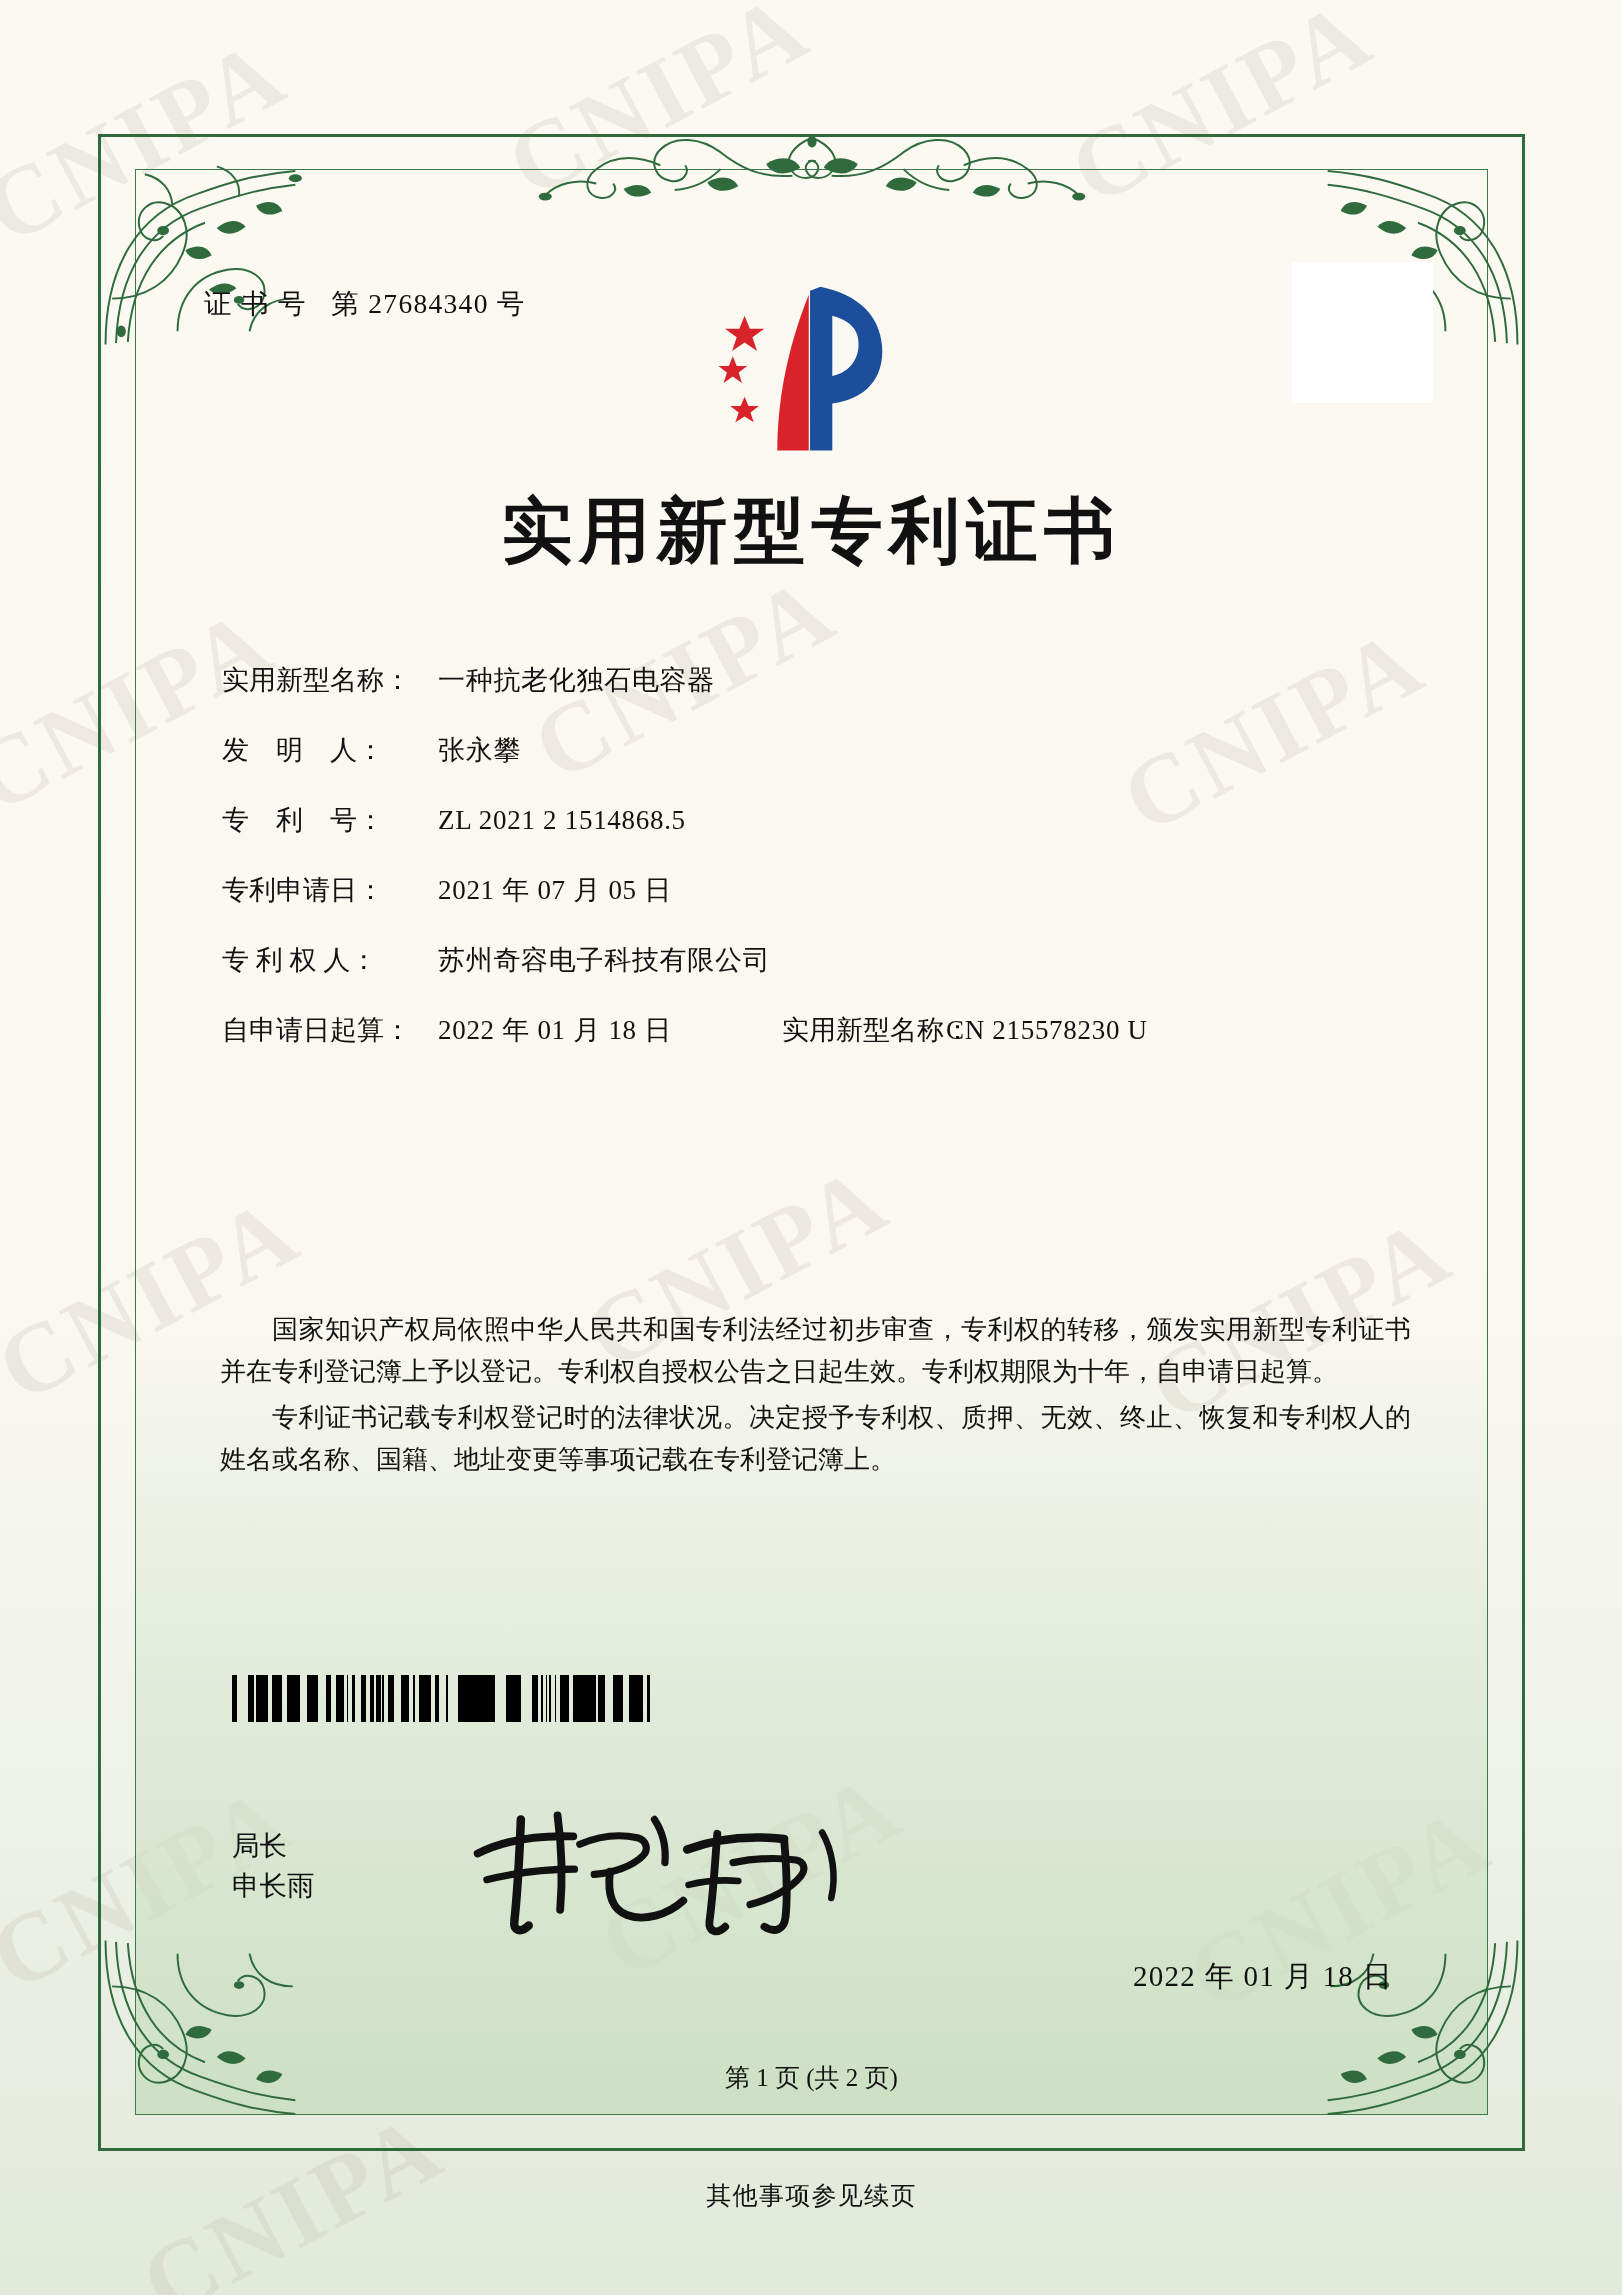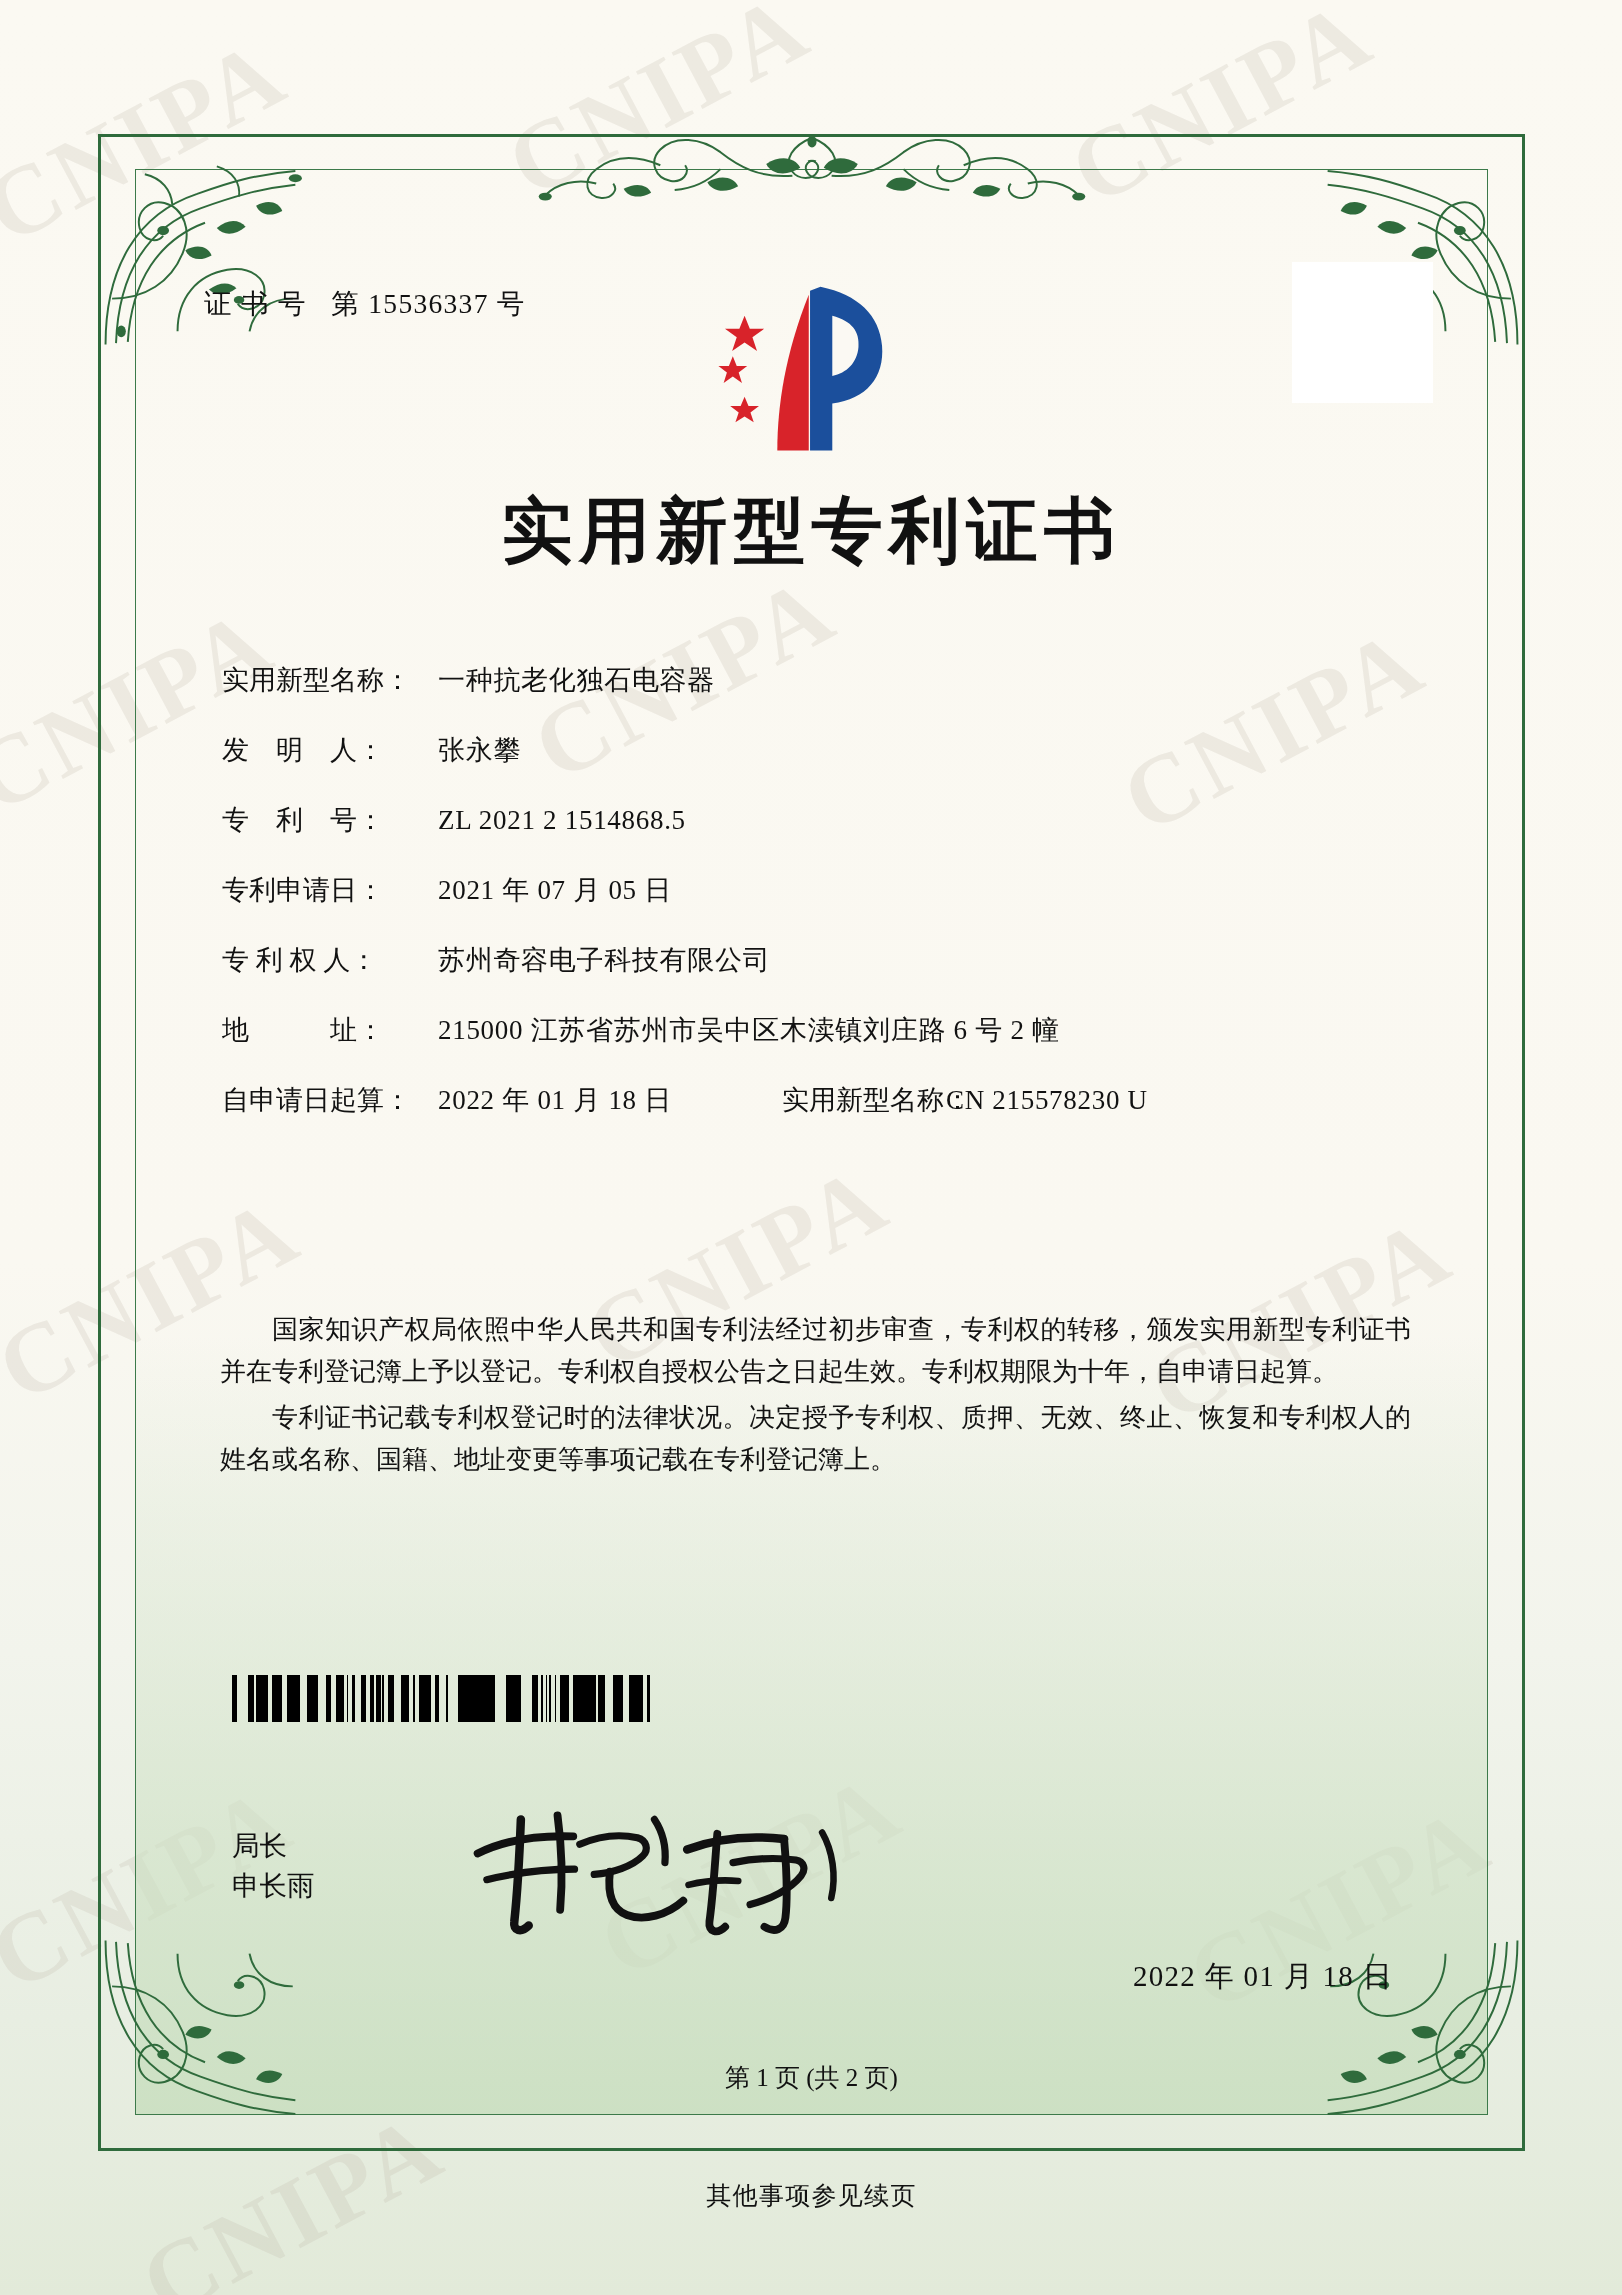--- a/index.html
+++ b/index.html
@@ -383,21 +383,21 @@
         <ellipse cx="92" cy="108" rx="10" ry="6"></ellipse>
         <ellipse cx="908" cy="108" rx="10" ry="6"></ellipse>
         <ellipse cx="500" cy="24" rx="7" ry="9"></ellipse>
       </g>
     </svg>
   </div>
 
   <div class="cert-no">
     <span>证 书 号</span>
     <span>&nbsp;</span>
-    <span>第 15536337 号</span>
+    <span>第 27684340 号</span>
   </div>
 
   <div class="qr">
     <div class="qrgrid" id="qrgrid"><i></i><i></i><i></i><i></i><i></i><i></i><i></i><i style="background: rgb(255, 255, 255);"></i><i style="background: rgb(255, 255, 255);"></i><i></i><i style="background: rgb(255, 255, 255);"></i><i></i><i style="background: rgb(255, 255, 255);"></i><i></i><i style="background: rgb(255, 255, 255);"></i><i style="background: rgb(255, 255, 255);"></i><i></i><i style="background: rgb(255, 255, 255);"></i><i></i><i></i><i></i><i></i><i></i><i></i><i></i><i></i><i style="background: rgb(255, 255, 255);"></i><i style="background: rgb(255, 255, 255);"></i><i style="background: rgb(255, 255, 255);"></i><i style="background: rgb(255, 255, 255);"></i><i style="background: rgb(255, 255, 255);"></i><i></i><i style="background: rgb(255, 255, 255);"></i><i style="background: rgb(255, 255, 255);"></i><i></i><i style="background: rgb(255, 255, 255);"></i><i style="background: rgb(255, 255, 255);"></i><i style="background: rgb(255, 255, 255);"></i><i style="background: rgb(255, 255, 255);"></i><i style="background: rgb(255, 255, 255);"></i><i style="background: rgb(255, 255, 255);"></i><i></i><i style="background: rgb(255, 255, 255);"></i><i></i><i style="background: rgb(255, 255, 255);"></i><i style="background: rgb(255, 255, 255);"></i><i style="background: rgb(255, 255, 255);"></i><i style="background: rgb(255, 255, 255);"></i><i style="background: rgb(255, 255, 255);"></i><i></i><i></i><i style="background: rgb(255, 255, 255);"></i><i></i><i></i><i></i><i style="background: rgb(255, 255, 255);"></i><i></i><i style="background: rgb(255, 255, 255);"></i><i></i><i style="background: rgb(255, 255, 255);"></i><i></i><i style="background: rgb(255, 255, 255);"></i><i style="background: rgb(255, 255, 255);"></i><i style="background: rgb(255, 255, 255);"></i><i style="background: rgb(255, 255, 255);"></i><i style="background: rgb(255, 255, 255);"></i><i style="background: rgb(255, 255, 255);"></i><i style="background: rgb(255, 255, 255);"></i><i></i><i style="background: rgb(255, 255, 255);"></i><i></i><i></i><i></i><i style="background: rgb(255, 255, 255);"></i><i></i><i></i><i style="background: rgb(255, 255, 255);"></i><i></i><i></i><i></i><i style="background: rgb(255, 255, 255);"></i><i></i><i style="background: rgb(255, 255, 255);"></i><i></i><i></i><i></i><i style="background: rgb(255, 255, 255);"></i><i style="background: rgb(255, 255, 255);"></i><i></i><i style="background: rgb(255, 255, 255);"></i><i style="background: rgb(255, 255, 255);"></i><i></i><i style="background: rgb(255, 255, 255);"></i><i></i><i style="background: rgb(255, 255, 255);"></i><i></i><i></i><i></i><i style="background: rgb(255, 255, 255);"></i><i></i><i></i><i style="background: rgb(255, 255, 255);"></i><i></i><i></i><i></i><i style="background: rgb(255, 255, 255);"></i><i></i><i style="background: rgb(255, 255, 255);"></i><i></i><i style="background: rgb(255, 255, 255);"></i><i style="background: rgb(255, 255, 255);"></i><i></i><i style="background: rgb(255, 255, 255);"></i><i style="background: rgb(255, 255, 255);"></i><i></i><i style="background: rgb(255, 255, 255);"></i><i style="background: rgb(255, 255, 255);"></i><i style="background: rgb(255, 255, 255);"></i><i></i><i style="background: rgb(255, 255, 255);"></i><i></i><i></i><i></i><i style="background: rgb(255, 255, 255);"></i><i></i><i></i><i style="background: rgb(255, 255, 255);"></i><i style="background: rgb(255, 255, 255);"></i><i style="background: rgb(255, 255, 255);"></i><i style="background: rgb(255, 255, 255);"></i><i style="background: rgb(255, 255, 255);"></i><i></i><i style="background: rgb(255, 255, 255);"></i><i style="background: rgb(255, 255, 255);"></i><i style="background: rgb(255, 255, 255);"></i><i></i><i style="background: rgb(255, 255, 255);"></i><i style="background: rgb(255, 255, 255);"></i><i style="background: rgb(255, 255, 255);"></i><i style="background: rgb(255, 255, 255);"></i><i></i><i style="background: rgb(255, 255, 255);"></i><i style="background: rgb(255, 255, 255);"></i><i></i><i style="background: rgb(255, 255, 255);"></i><i style="background: rgb(255, 255, 255);"></i><i style="background: rgb(255, 255, 255);"></i><i style="background: rgb(255, 255, 255);"></i><i style="background: rgb(255, 255, 255);"></i><i></i><i></i><i></i><i></i><i></i><i></i><i></i><i></i><i style="background: rgb(255, 255, 255);"></i><i style="background: rgb(255, 255, 255);"></i><i style="background: rgb(255, 255, 255);"></i><i></i><i></i><i style="background: rgb(255, 255, 255);"></i><i style="background: rgb(255, 255, 255);"></i><i></i><i style="background: rgb(255, 255, 255);"></i><i></i><i style="background: rgb(255, 255, 255);"></i><i></i><i></i><i></i><i></i><i></i><i></i><i></i><i style="background: rgb(255, 255, 255);"></i><i style="background: rgb(255, 255, 255);"></i><i style="background: rgb(255, 255, 255);"></i><i style="background: rgb(255, 255, 255);"></i><i style="background: rgb(255, 255, 255);"></i><i style="background: rgb(255, 255, 255);"></i><i style="background: rgb(255, 255, 255);"></i><i style="background: rgb(255, 255, 255);"></i><i></i><i></i><i style="background: rgb(255, 255, 255);"></i><i></i><i style="background: rgb(255, 255, 255);"></i><i></i><i style="background: rgb(255, 255, 255);"></i><i></i><i style="background: rgb(255, 255, 255);"></i><i style="background: rgb(255, 255, 255);"></i><i style="background: rgb(255, 255, 255);"></i><i style="background: rgb(255, 255, 255);"></i><i style="background: rgb(255, 255, 255);"></i><i style="background: rgb(255, 255, 255);"></i><i style="background: rgb(255, 255, 255);"></i><i style="background: rgb(255, 255, 255);"></i><i style="background: rgb(255, 255, 255);"></i><i></i><i style="background: rgb(255, 255, 255);"></i><i></i><i style="background: rgb(255, 255, 255);"></i><i></i><i></i><i></i><i style="background: rgb(255, 255, 255);"></i><i style="background: rgb(255, 255, 255);"></i><i style="background: rgb(255, 255, 255);"></i><i style="background: rgb(255, 255, 255);"></i><i style="background: rgb(255, 255, 255);"></i><i style="background: rgb(255, 255, 255);"></i><i></i><i style="background: rgb(255, 255, 255);"></i><i style="background: rgb(255, 255, 255);"></i><i style="background: rgb(255, 255, 255);"></i><i style="background: rgb(255, 255, 255);"></i><i></i><i style="background: rgb(255, 255, 255);"></i><i style="background: rgb(255, 255, 255);"></i><i style="background: rgb(255, 255, 255);"></i><i style="background: rgb(255, 255, 255);"></i><i style="background: rgb(255, 255, 255);"></i><i></i><i style="background: rgb(255, 255, 255);"></i><i style="background: rgb(255, 255, 255);"></i><i style="background: rgb(255, 255, 255);"></i><i></i><i style="background: rgb(255, 255, 255);"></i><i style="background: rgb(255, 255, 255);"></i><i></i><i></i><i style="background: rgb(255, 255, 255);"></i><i style="background: rgb(255, 255, 255);"></i><i></i><i></i><i style="background: rgb(255, 255, 255);"></i><i></i><i></i><i style="background: rgb(255, 255, 255);"></i><i style="background: rgb(255, 255, 255);"></i><i style="background: rgb(255, 255, 255);"></i><i style="background: rgb(255, 255, 255);"></i><i style="background: rgb(255, 255, 255);"></i><i></i><i></i><i style="background: rgb(255, 255, 255);"></i><i style="background: rgb(255, 255, 255);"></i><i></i><i></i><i style="background: rgb(255, 255, 255);"></i><i></i><i></i><i></i><i style="background: rgb(255, 255, 255);"></i><i></i><i></i><i style="background: rgb(255, 255, 255);"></i><i></i><i style="background: rgb(255, 255, 255);"></i><i style="background: rgb(255, 255, 255);"></i><i></i><i></i><i></i><i style="background: rgb(255, 255, 255);"></i><i style="background: rgb(255, 255, 255);"></i><i style="background: rgb(255, 255, 255);"></i><i style="background: rgb(255, 255, 255);"></i><i></i><i></i><i></i><i></i><i></i><i style="background: rgb(255, 255, 255);"></i><i></i><i style="background: rgb(255, 255, 255);"></i><i></i><i style="background: rgb(255, 255, 255);"></i><i style="background: rgb(255, 255, 255);"></i><i style="background: rgb(255, 255, 255);"></i><i style="background: rgb(255, 255, 255);"></i><i style="background: rgb(255, 255, 255);"></i><i></i><i style="background: rgb(255, 255, 255);"></i><i style="background: rgb(255, 255, 255);"></i><i></i><i style="background: rgb(255, 255, 255);"></i><i style="background: rgb(255, 255, 255);"></i><i style="background: rgb(255, 255, 255);"></i><i></i><i style="background: rgb(255, 255, 255);"></i><i></i><i></i><i></i><i style="background: rgb(255, 255, 255);"></i><i style="background: rgb(255, 255, 255);"></i><i></i><i style="background: rgb(255, 255, 255);"></i><i style="background: rgb(255, 255, 255);"></i><i style="background: rgb(255, 255, 255);"></i><i style="background: rgb(255, 255, 255);"></i><i></i><i></i><i style="background: rgb(255, 255, 255);"></i><i style="background: rgb(255, 255, 255);"></i><i></i><i></i><i style="background: rgb(255, 255, 255);"></i><i style="background: rgb(255, 255, 255);"></i><i style="background: rgb(255, 255, 255);"></i><i style="background: rgb(255, 255, 255);"></i><i></i><i style="background: rgb(255, 255, 255);"></i><i style="background: rgb(255, 255, 255);"></i><i style="background: rgb(255, 255, 255);"></i><i style="background: rgb(255, 255, 255);"></i><i style="background: rgb(255, 255, 255);"></i><i></i><i style="background: rgb(255, 255, 255);"></i><i></i><i style="background: rgb(255, 255, 255);"></i><i style="background: rgb(255, 255, 255);"></i><i style="background: rgb(255, 255, 255);"></i><i></i><i style="background: rgb(255, 255, 255);"></i><i style="background: rgb(255, 255, 255);"></i><i></i><i style="background: rgb(255, 255, 255);"></i><i style="background: rgb(255, 255, 255);"></i><i style="background: rgb(255, 255, 255);"></i><i></i><i></i><i style="background: rgb(255, 255, 255);"></i><i style="background: rgb(255, 255, 255);"></i><i style="background: rgb(255, 255, 255);"></i><i></i><i style="background: rgb(255, 255, 255);"></i><i style="background: rgb(255, 255, 255);"></i><i style="background: rgb(255, 255, 255);"></i><i></i><i></i><i style="background: rgb(255, 255, 255);"></i><i style="background: rgb(255, 255, 255);"></i><i style="background: rgb(255, 255, 255);"></i><i></i><i style="background: rgb(255, 255, 255);"></i><i></i><i style="background: rgb(255, 255, 255);"></i><i style="background: rgb(255, 255, 255);"></i><i style="background: rgb(255, 255, 255);"></i><i style="background: rgb(255, 255, 255);"></i><i style="background: rgb(255, 255, 255);"></i><i style="background: rgb(255, 255, 255);"></i><i style="background: rgb(255, 255, 255);"></i><i></i><i style="background: rgb(255, 255, 255);"></i><i style="background: rgb(255, 255, 255);"></i><i style="background: rgb(255, 255, 255);"></i><i style="background: rgb(255, 255, 255);"></i><i></i><i style="background: rgb(255, 255, 255);"></i><i></i><i style="background: rgb(255, 255, 255);"></i><i></i><i style="background: rgb(255, 255, 255);"></i><i></i><i style="background: rgb(255, 255, 255);"></i><i></i><i></i><i style="background: rgb(255, 255, 255);"></i><i></i><i></i><i></i><i style="background: rgb(255, 255, 255);"></i><i style="background: rgb(255, 255, 255);"></i><i style="background: rgb(255, 255, 255);"></i><i></i><i></i><i style="background: rgb(255, 255, 255);"></i><i></i><i></i><i></i><i></i><i style="background: rgb(255, 255, 255);"></i><i style="background: rgb(255, 255, 255);"></i><i></i><i style="background: rgb(255, 255, 255);"></i><i style="background: rgb(255, 255, 255);"></i><i></i><i style="background: rgb(255, 255, 255);"></i><i></i><i style="background: rgb(255, 255, 255);"></i><i style="background: rgb(255, 255, 255);"></i><i></i><i></i><i style="background: rgb(255, 255, 255);"></i><i style="background: rgb(255, 255, 255);"></i><i></i><i></i><i style="background: rgb(255, 255, 255);"></i><i style="background: rgb(255, 255, 255);"></i><i></i><i style="background: rgb(255, 255, 255);"></i><i style="background: rgb(255, 255, 255);"></i><i></i><i style="background: rgb(255, 255, 255);"></i><i style="background: rgb(255, 255, 255);"></i><i></i><i></i><i style="background: rgb(255, 255, 255);"></i><i style="background: rgb(255, 255, 255);"></i><i></i><i style="background: rgb(255, 255, 255);"></i><i></i><i style="background: rgb(255, 255, 255);"></i><i style="background: rgb(255, 255, 255);"></i><i style="background: rgb(255, 255, 255);"></i><i style="background: rgb(255, 255, 255);"></i><i style="background: rgb(255, 255, 255);"></i><i></i><i></i><i></i><i style="background: rgb(255, 255, 255);"></i><i></i><i style="background: rgb(255, 255, 255);"></i><i style="background: rgb(255, 255, 255);"></i><i style="background: rgb(255, 255, 255);"></i><i style="background: rgb(255, 255, 255);"></i><i style="background: rgb(255, 255, 255);"></i><i style="background: rgb(255, 255, 255);"></i><i style="background: rgb(255, 255, 255);"></i><i style="background: rgb(255, 255, 255);"></i><i style="background: rgb(255, 255, 255);"></i><i style="background: rgb(255, 255, 255);"></i><i style="background: rgb(255, 255, 255);"></i><i></i><i></i><i style="background: rgb(255, 255, 255);"></i><i></i><i></i><i style="background: rgb(255, 255, 255);"></i><i style="background: rgb(255, 255, 255);"></i><i></i><i style="background: rgb(255, 255, 255);"></i><i></i><i></i><i style="background: rgb(255, 255, 255);"></i><i style="background: rgb(255, 255, 255);"></i><i style="background: rgb(255, 255, 255);"></i><i></i><i></i><i></i><i></i><i></i><i></i><i></i><i style="background: rgb(255, 255, 255);"></i><i style="background: rgb(255, 255, 255);"></i><i style="background: rgb(255, 255, 255);"></i><i style="background: rgb(255, 255, 255);"></i><i style="background: rgb(255, 255, 255);"></i><i style="background: rgb(255, 255, 255);"></i><i style="background: rgb(255, 255, 255);"></i><i style="background: rgb(255, 255, 255);"></i><i style="background: rgb(255, 255, 255);"></i><i></i><i style="background: rgb(255, 255, 255);"></i><i style="background: rgb(255, 255, 255);"></i><i></i><i></i><i></i><i style="background: rgb(255, 255, 255);"></i><i style="background: rgb(255, 255, 255);"></i><i></i><i></i><i style="background: rgb(255, 255, 255);"></i><i style="background: rgb(255, 255, 255);"></i><i style="background: rgb(255, 255, 255);"></i><i style="background: rgb(255, 255, 255);"></i><i style="background: rgb(255, 255, 255);"></i><i></i><i style="background: rgb(255, 255, 255);"></i><i style="background: rgb(255, 255, 255);"></i><i style="background: rgb(255, 255, 255);"></i><i></i><i></i><i></i><i></i><i></i><i style="background: rgb(255, 255, 255);"></i><i style="background: rgb(255, 255, 255);"></i><i style="background: rgb(255, 255, 255);"></i><i style="background: rgb(255, 255, 255);"></i><i style="background: rgb(255, 255, 255);"></i><i></i><i></i><i></i><i style="background: rgb(255, 255, 255);"></i><i></i><i></i><i style="background: rgb(255, 255, 255);"></i><i></i><i></i><i></i><i style="background: rgb(255, 255, 255);"></i><i></i><i style="background: rgb(255, 255, 255);"></i><i></i><i></i><i style="background: rgb(255, 255, 255);"></i><i></i><i></i><i style="background: rgb(255, 255, 255);"></i><i style="background: rgb(255, 255, 255);"></i><i style="background: rgb(255, 255, 255);"></i><i style="background: rgb(255, 255, 255);"></i><i></i><i style="background: rgb(255, 255, 255);"></i><i style="background: rgb(255, 255, 255);"></i><i style="background: rgb(255, 255, 255);"></i><i></i><i></i><i style="background: rgb(255, 255, 255);"></i><i></i><i></i><i style="background: rgb(255, 255, 255);"></i><i></i><i></i><i></i><i style="background: rgb(255, 255, 255);"></i><i></i><i style="background: rgb(255, 255, 255);"></i><i style="background: rgb(255, 255, 255);"></i><i style="background: rgb(255, 255, 255);"></i><i style="background: rgb(255, 255, 255);"></i><i style="background: rgb(255, 255, 255);"></i><i style="background: rgb(255, 255, 255);"></i><i style="background: rgb(255, 255, 255);"></i><i style="background: rgb(255, 255, 255);"></i><i></i><i style="background: rgb(255, 255, 255);"></i><i style="background: rgb(255, 255, 255);"></i><i style="background: rgb(255, 255, 255);"></i><i style="background: rgb(255, 255, 255);"></i><i style="background: rgb(255, 255, 255);"></i><i></i><i style="background: rgb(255, 255, 255);"></i><i style="background: rgb(255, 255, 255);"></i><i></i><i></i><i style="background: rgb(255, 255, 255);"></i><i></i><i></i><i></i><i style="background: rgb(255, 255, 255);"></i><i></i><i style="background: rgb(255, 255, 255);"></i><i style="background: rgb(255, 255, 255);"></i><i></i><i></i><i style="background: rgb(255, 255, 255);"></i><i style="background: rgb(255, 255, 255);"></i><i></i><i style="background: rgb(255, 255, 255);"></i><i style="background: rgb(255, 255, 255);"></i><i></i><i style="background: rgb(255, 255, 255);"></i><i></i><i></i><i style="background: rgb(255, 255, 255);"></i><i></i><i></i><i style="background: rgb(255, 255, 255);"></i><i></i><i></i><i style="background: rgb(255, 255, 255);"></i><i style="background: rgb(255, 255, 255);"></i><i style="background: rgb(255, 255, 255);"></i><i style="background: rgb(255, 255, 255);"></i><i style="background: rgb(255, 255, 255);"></i><i></i><i style="background: rgb(255, 255, 255);"></i><i></i><i style="background: rgb(255, 255, 255);"></i><i style="background: rgb(255, 255, 255);"></i><i></i><i></i><i></i><i style="background: rgb(255, 255, 255);"></i><i></i><i style="background: rgb(255, 255, 255);"></i><i style="background: rgb(255, 255, 255);"></i><i style="background: rgb(255, 255, 255);"></i><i style="background: rgb(255, 255, 255);"></i><i style="background: rgb(255, 255, 255);"></i><i style="background: rgb(255, 255, 255);"></i><i style="background: rgb(255, 255, 255);"></i><i></i><i style="background: rgb(255, 255, 255);"></i><i></i><i></i><i></i><i></i><i></i><i></i><i></i><i style="background: rgb(255, 255, 255);"></i><i style="background: rgb(255, 255, 255);"></i><i style="background: rgb(255, 255, 255);"></i><i style="background: rgb(255, 255, 255);"></i><i style="background: rgb(255, 255, 255);"></i><i style="background: rgb(255, 255, 255);"></i><i style="background: rgb(255, 255, 255);"></i><i></i><i></i><i style="background: rgb(255, 255, 255);"></i><i style="background: rgb(255, 255, 255);"></i><i style="background: rgb(255, 255, 255);"></i><i style="background: rgb(255, 255, 255);"></i><i></i><i></i><i></i><i></i><i style="background: rgb(255, 255, 255);"></i></div>
   </div>
 
   <div class="emblem">
     <svg viewBox="0 0 330 290" xmlns="http://www.w3.org/2000/svg">
 
       <path d="M178 18 C236 30 268 62 272 108 C276 156 248 190 196 196 L196 268 L162 268 L162 24 Z" fill="#1b4f9c"></path>
@@ -429,24 +429,20 @@
       <span class="field-value">ZL 2021 2 1514868.5</span>
     </div>
     <div class="field-row">
       <span class="field-label">专利申请日：</span>
       <span class="field-value">2021 年 07 月 05 日</span>
     </div>
     <div class="field-row">
       <span class="field-label">专 利 权 人：</span>
       <span class="field-value">苏州奇容电子科技有限公司</span>
     </div>
-    <div class="field-row">
-      <span class="field-label">地　　　址：</span>
-      <span class="field-value">215000 江苏省苏州市吴中区木渎镇刘庄路 6 号 2 幢</span>
-    </div>
     <div class="field-row pub">
       <span class="field-label">自申请日起算：</span>
       <span class="field-value">2022 年 01 月 18 日</span>
       <span class="pub-second-label">实用新型名称：</span>
       <span class="field-value">CN 215578230 U</span>
     </div>
   </div>
 
   <div class="paras">
     <p>国家知识产权局依照中华人民共和国专利法经过初步审查，专利权的转移，颁发实用新型专利证书并在专利登记簿上予以登记。专利权自授权公告之日起生效。专利权期限为十年，自申请日起算。</p>

